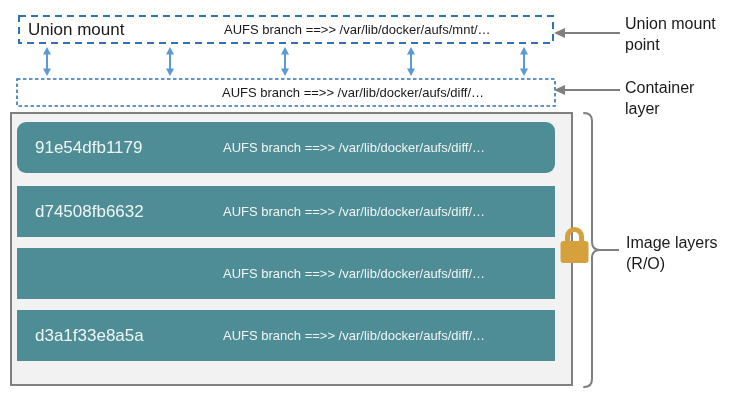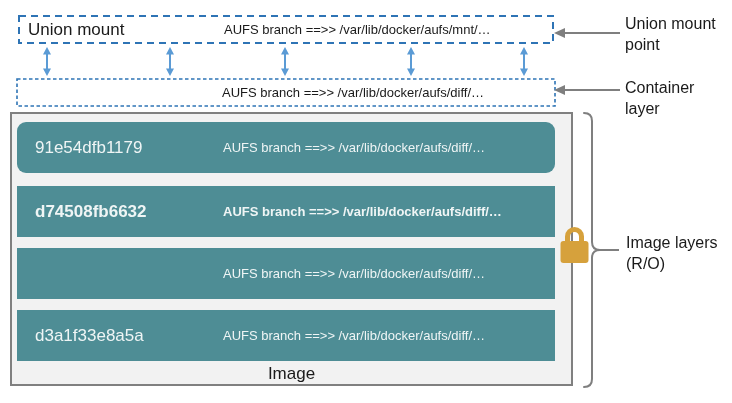--- a/index.html
+++ b/index.html
@@ -71,32 +71,31 @@
       <rect x="1" y="1" width="538" height="27" fill="none" stroke="#2e74b5" stroke-width="1.6" stroke-dasharray="3.5 2.5"></rect>
     </svg>
     <span class="bar-path">AUFS branch ==&gt;&gt; /var/lib/docker/aufs/diff/…</span>
   </div>
 
   <div id="image-box">
     <div class="layer-row" style="top:8px;border-radius:9px;">
       <span class="bar-label">91e54dfb1179</span>
       <span class="bar-path">AUFS branch ==&gt;&gt; /var/lib/docker/aufs/diff/…</span>
     </div>
-    <div class="layer-row" style="top:72px;font-weight:bold;">
+    <div class="layer-row" style="top:72px;">
       <span class="bar-label">d74508fb6632</span>
       <span class="bar-path">AUFS branch ==&gt;&gt; /var/lib/docker/aufs/diff/…</span>
     </div>
     <div class="layer-row" style="top:134px;">
       <span class="bar-path">AUFS branch ==&gt;&gt; /var/lib/docker/aufs/diff/…</span>
     </div>
     <div class="layer-row" style="top:196px;text-align:center;">
       <span class="bar-label">d3a1f33e8a5a</span>
       <span class="bar-path">AUFS branch ==&gt;&gt; /var/lib/docker/aufs/diff/…</span>
     </div>
-    <div id="image-caption">Image</div>
   </div>
 
   <svg class="abs" style="left:559px;top:225px;" width="31" height="40">
     <path d="M 8.5 17 L 8.5 11.5 A 7 7 0 0 1 22.5 11.5 L 22.5 17" fill="none" stroke="#d6a13c" stroke-width="5"></path>
     <rect x="1.5" y="16" width="28" height="22" rx="3" fill="#d6a13c"></rect>
   </svg>
 
   <svg class="abs" style="left:575px;top:105px;" width="55" height="292">
     <path d="M 9 8 Q 17 8 17 16 L 17 137 Q 17 145 25 145 M 25 145 Q 17 145 17 153 L 17 274 Q 17 282 9 282" fill="none" stroke="#7f7f7f" stroke-width="2" stroke-linecap="round"></path>
     <line x1="25" y1="145" x2="44" y2="145" stroke="#7f7f7f" stroke-width="2"></line>

